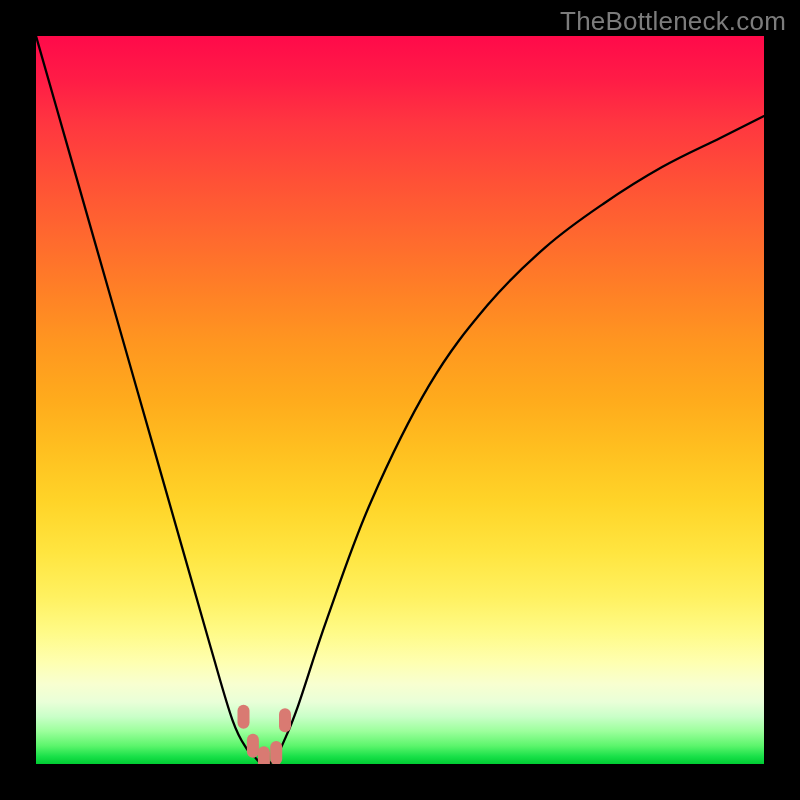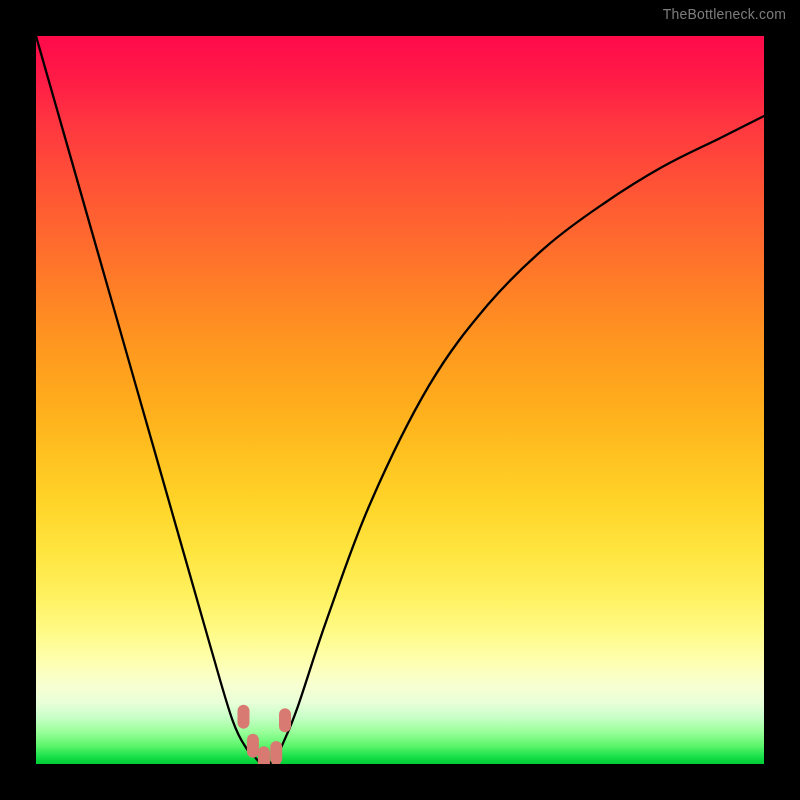--- a/index.html
+++ b/index.html
@@ -53,21 +53,21 @@
       #5cf56c 97.5%,
       #18e048 99%,
       #00cc33 100%
     );
   }
   .watermark {
     position: absolute;
     top: 6px;
     right: 14px;
     color: #7c7c7c;
-    font-size: 14px;
+    font-size: 26px;
     letter-spacing: 0.2px;
     font-weight: 400;
   }
   svg.curve {
     position: absolute;
     inset: 0;
     width: 100%;
     height: 100%;
   }
   .curve path.main {

